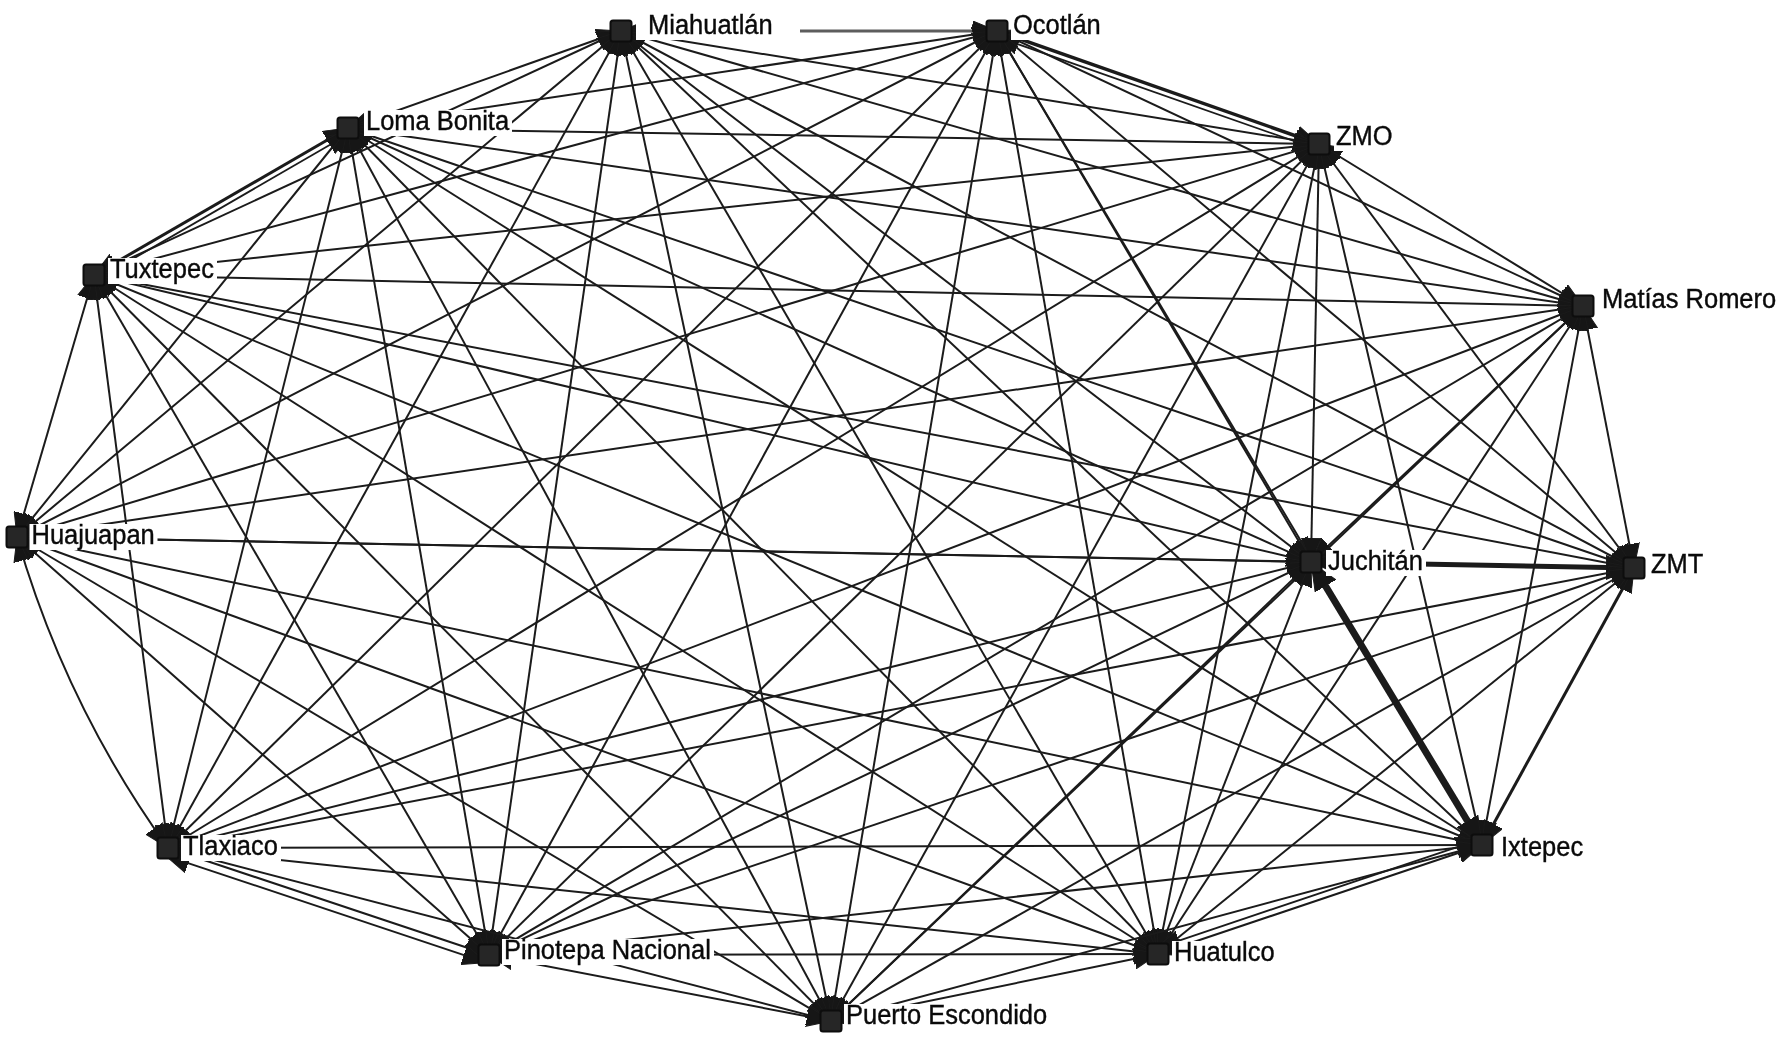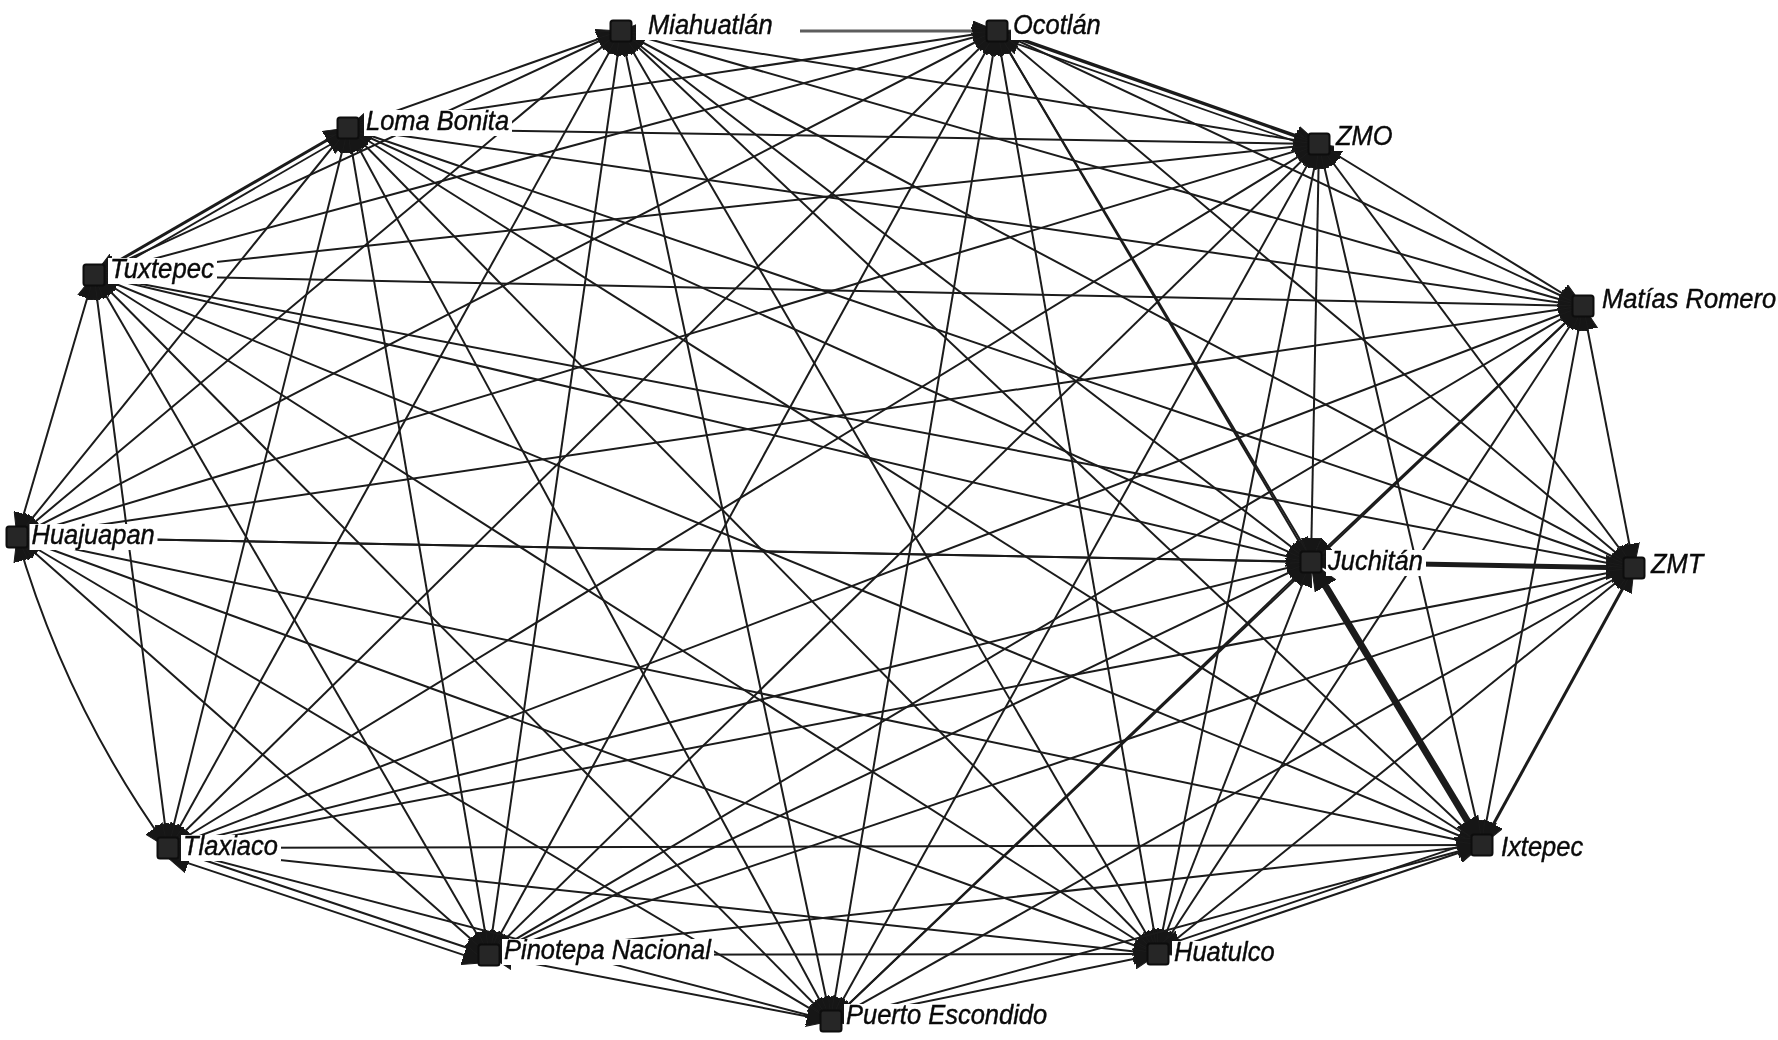--- a/index.html
+++ b/index.html
@@ -1,16 +1,16 @@
 <!DOCTYPE html>
 <html><head>
 <meta charset="utf-8">
 <style>
 html,body{margin:0;padding:0;background:#ffffff;}
-.wrap{transform:translateZ(0);will-change:transform;filter:blur(0.45px);font-style:italic;}
+.wrap{transform:translateZ(0);will-change:transform;filter:blur(0.45px);}
 svg{display:block;}
 text{font-family:"Liberation Sans",sans-serif;font-size:27px;fill:#0a0a0a;stroke:#0a0a0a;stroke-width:0.4;}
 line,path{stroke:#1b1b1b;}
 </style>
 </head>
 <body>
 <div class="wrap">
 <svg width="1778" height="1040" viewBox="0 0 1778 1040">
 <defs>
 <marker id="ah" markerUnits="userSpaceOnUse" markerWidth="26" markerHeight="21" refX="24" refY="10.5" orient="auto-start-reverse">

